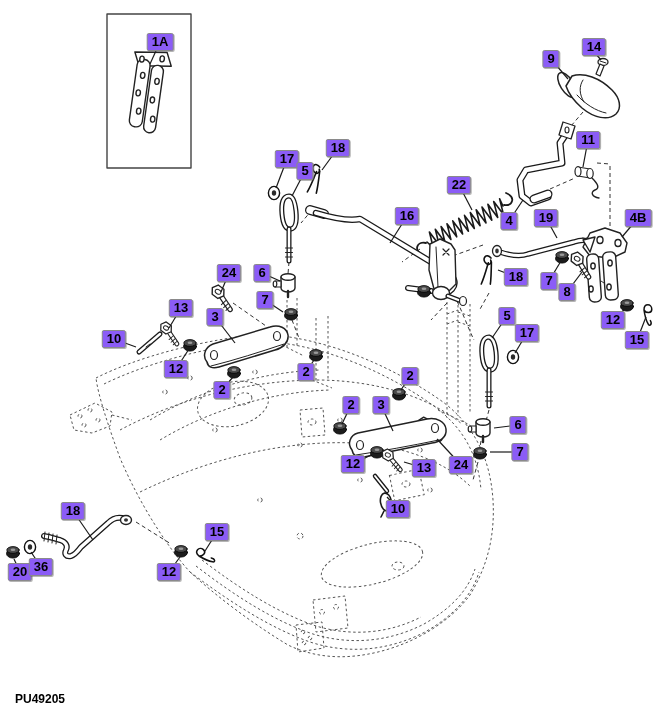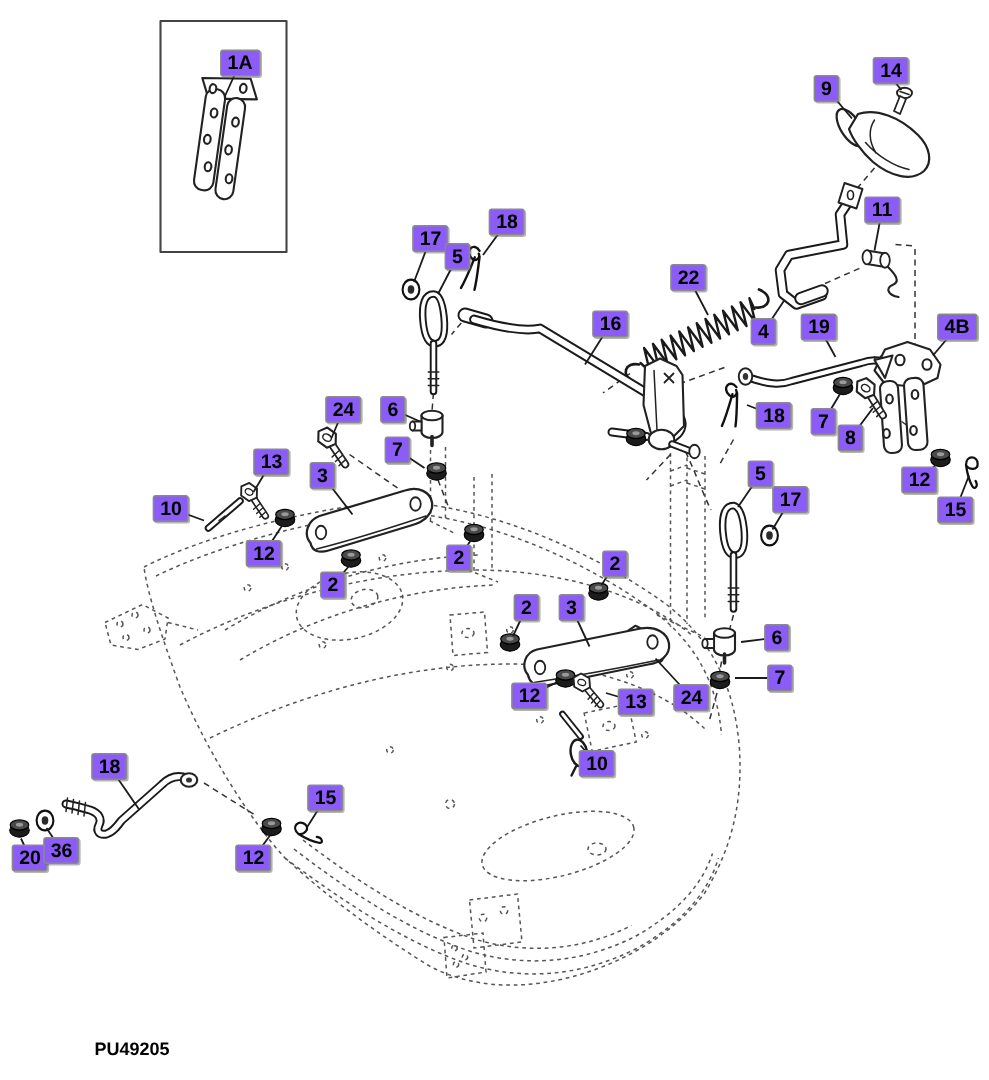--- a/index.html
+++ b/index.html
@@ -4,21 +4,21 @@
 <style>
   html,body{margin:0;padding:0;background:#fff;}
   #stage{position:relative;width:659px;height:720px;background:#fff;overflow:hidden;
          font-family:"Liberation Sans",sans-serif;}
   #stage svg{position:absolute;left:0;top:0;}
   .callout{position:absolute;transform:translate(-50%,-50%);background:#8b5cf6;
            border:1.5px solid #8a8a8a;box-shadow:1px 1px 0 rgba(90,90,90,.45);
            color:#000;font:bold 13px "Liberation Sans",sans-serif;line-height:16px;
            padding:0 4px;border-radius:2px;white-space:nowrap;z-index:3;}
   #figcode{position:absolute;left:15px;top:692px;font:bold 12px "Liberation Sans",sans-serif;
-           color:#000;z-index:3;margin-left:48px;}
+           color:#000;z-index:3;}
 </style>
 </head>
 <body>
 
 <div id="stage">
 
 <svg width="659" height="720" viewBox="0 0 659 720">
   <defs>
     <g id="nut">
       <ellipse cx="0" cy="1.5" rx="6.5" ry="4.6" fill="#1c1c1c" stroke="#000" stroke-width="0.8"></ellipse>

